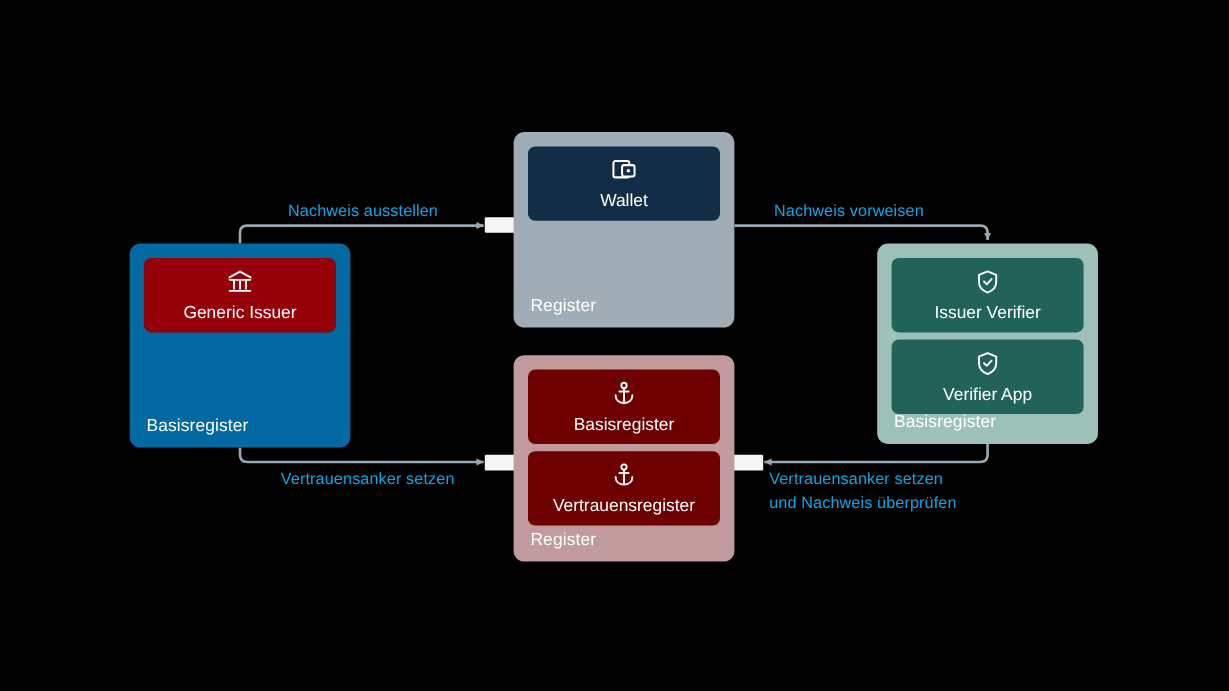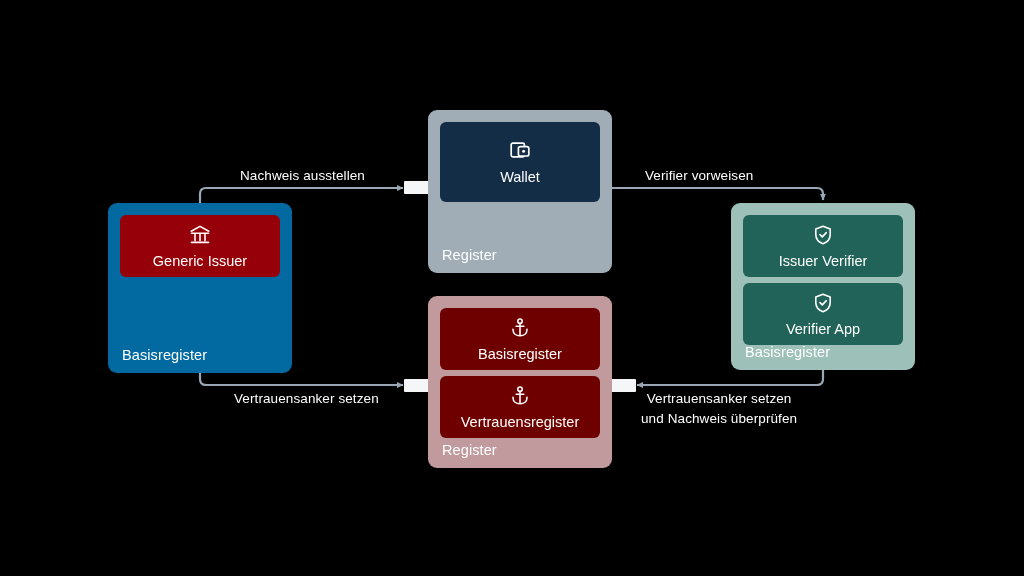--- a/index.html
+++ b/index.html
@@ -56,26 +56,25 @@
     line-height: 1;
     margin-top: 7px;
     white-space: nowrap;
   }
   .card-icon {
     display: block;
     line-height: 0;
   }
   .edge-label {
     position: absolute;
-    color: #ffffff;
+    color: #0ea5e9;
     font-size: 13.5px;
     line-height: 20px;
     white-space: pre-line;
     letter-spacing: 0.1px;
-    text-align: center;
   }
   .arrow-pad {
     position: absolute;
     background: #f4f6f8;
     border-radius: 1px;
   }
 </style>
 </head>
 <body>
 
@@ -115,21 +114,21 @@
           <line x1="17" y1="11.4" x2="17" y2="17.6"></line>
           <line x1="3.4" y1="19.4" x2="20.6" y2="19.4"></line>
         </svg>
       </span>
       <span class="card-label">Generic Issuer</span>
     </div>
     <div class="actor-label">Basisregister</div>
   </div>
 
   <div class="actor" style="left:428px; top:110px; width:184px; height:163px; background:#a0adb7;">
-    <div class="card" style="left:12px; top:12px; width:160px; height:80px; background:#122d45;">
+    <div class="card" style="left:12px; top:12px; width:160px; height:62px; background:#122d45;">
       <span class="card-icon">
         <svg width="26" height="24" viewBox="0 0 24 24" fill="none" stroke="#ffffff" stroke-width="1.7" stroke-linecap="round" stroke-linejoin="round">
           <rect x="3.2" y="4.2" width="13.2" height="13.6" rx="1.6"></rect>
           <rect x="10.4" y="7.6" width="10.4" height="9.4" rx="1.8" fill="#122d45"></rect>
           <circle cx="15.6" cy="12.3" r="1.5" fill="#ffffff" stroke="none"></circle>
         </svg>
       </span>
       <span class="card-label">Wallet</span>
     </div>
     <div class="actor-label">Register</div>
@@ -178,20 +177,20 @@
           <path d="M9 11.6 L11.3 13.9 L15.3 9.6"></path>
         </svg>
       </span>
       <span class="card-label">Verifier App</span>
     </div>
     <div class="actor-label">Basisregister</div>
   </div>
 
   <div class="edge-label" style="left:240px; top:166px;">Nachweis ausstellen</div>
 
-  <div class="edge-label" style="left:645px; top:166px;">Verifier vorweisen</div>
+  <div class="edge-label" style="left:645px; top:166px;">Nachweis vorweisen</div>
 
   <div class="edge-label" style="left:234px; top:389px;">Vertrauensanker setzen</div>
 
   <div class="edge-label" style="left:641px; top:389px;">Vertrauensanker setzen
 und Nachweis überprüfen</div>
 
 </div>
 
 </body></html>

